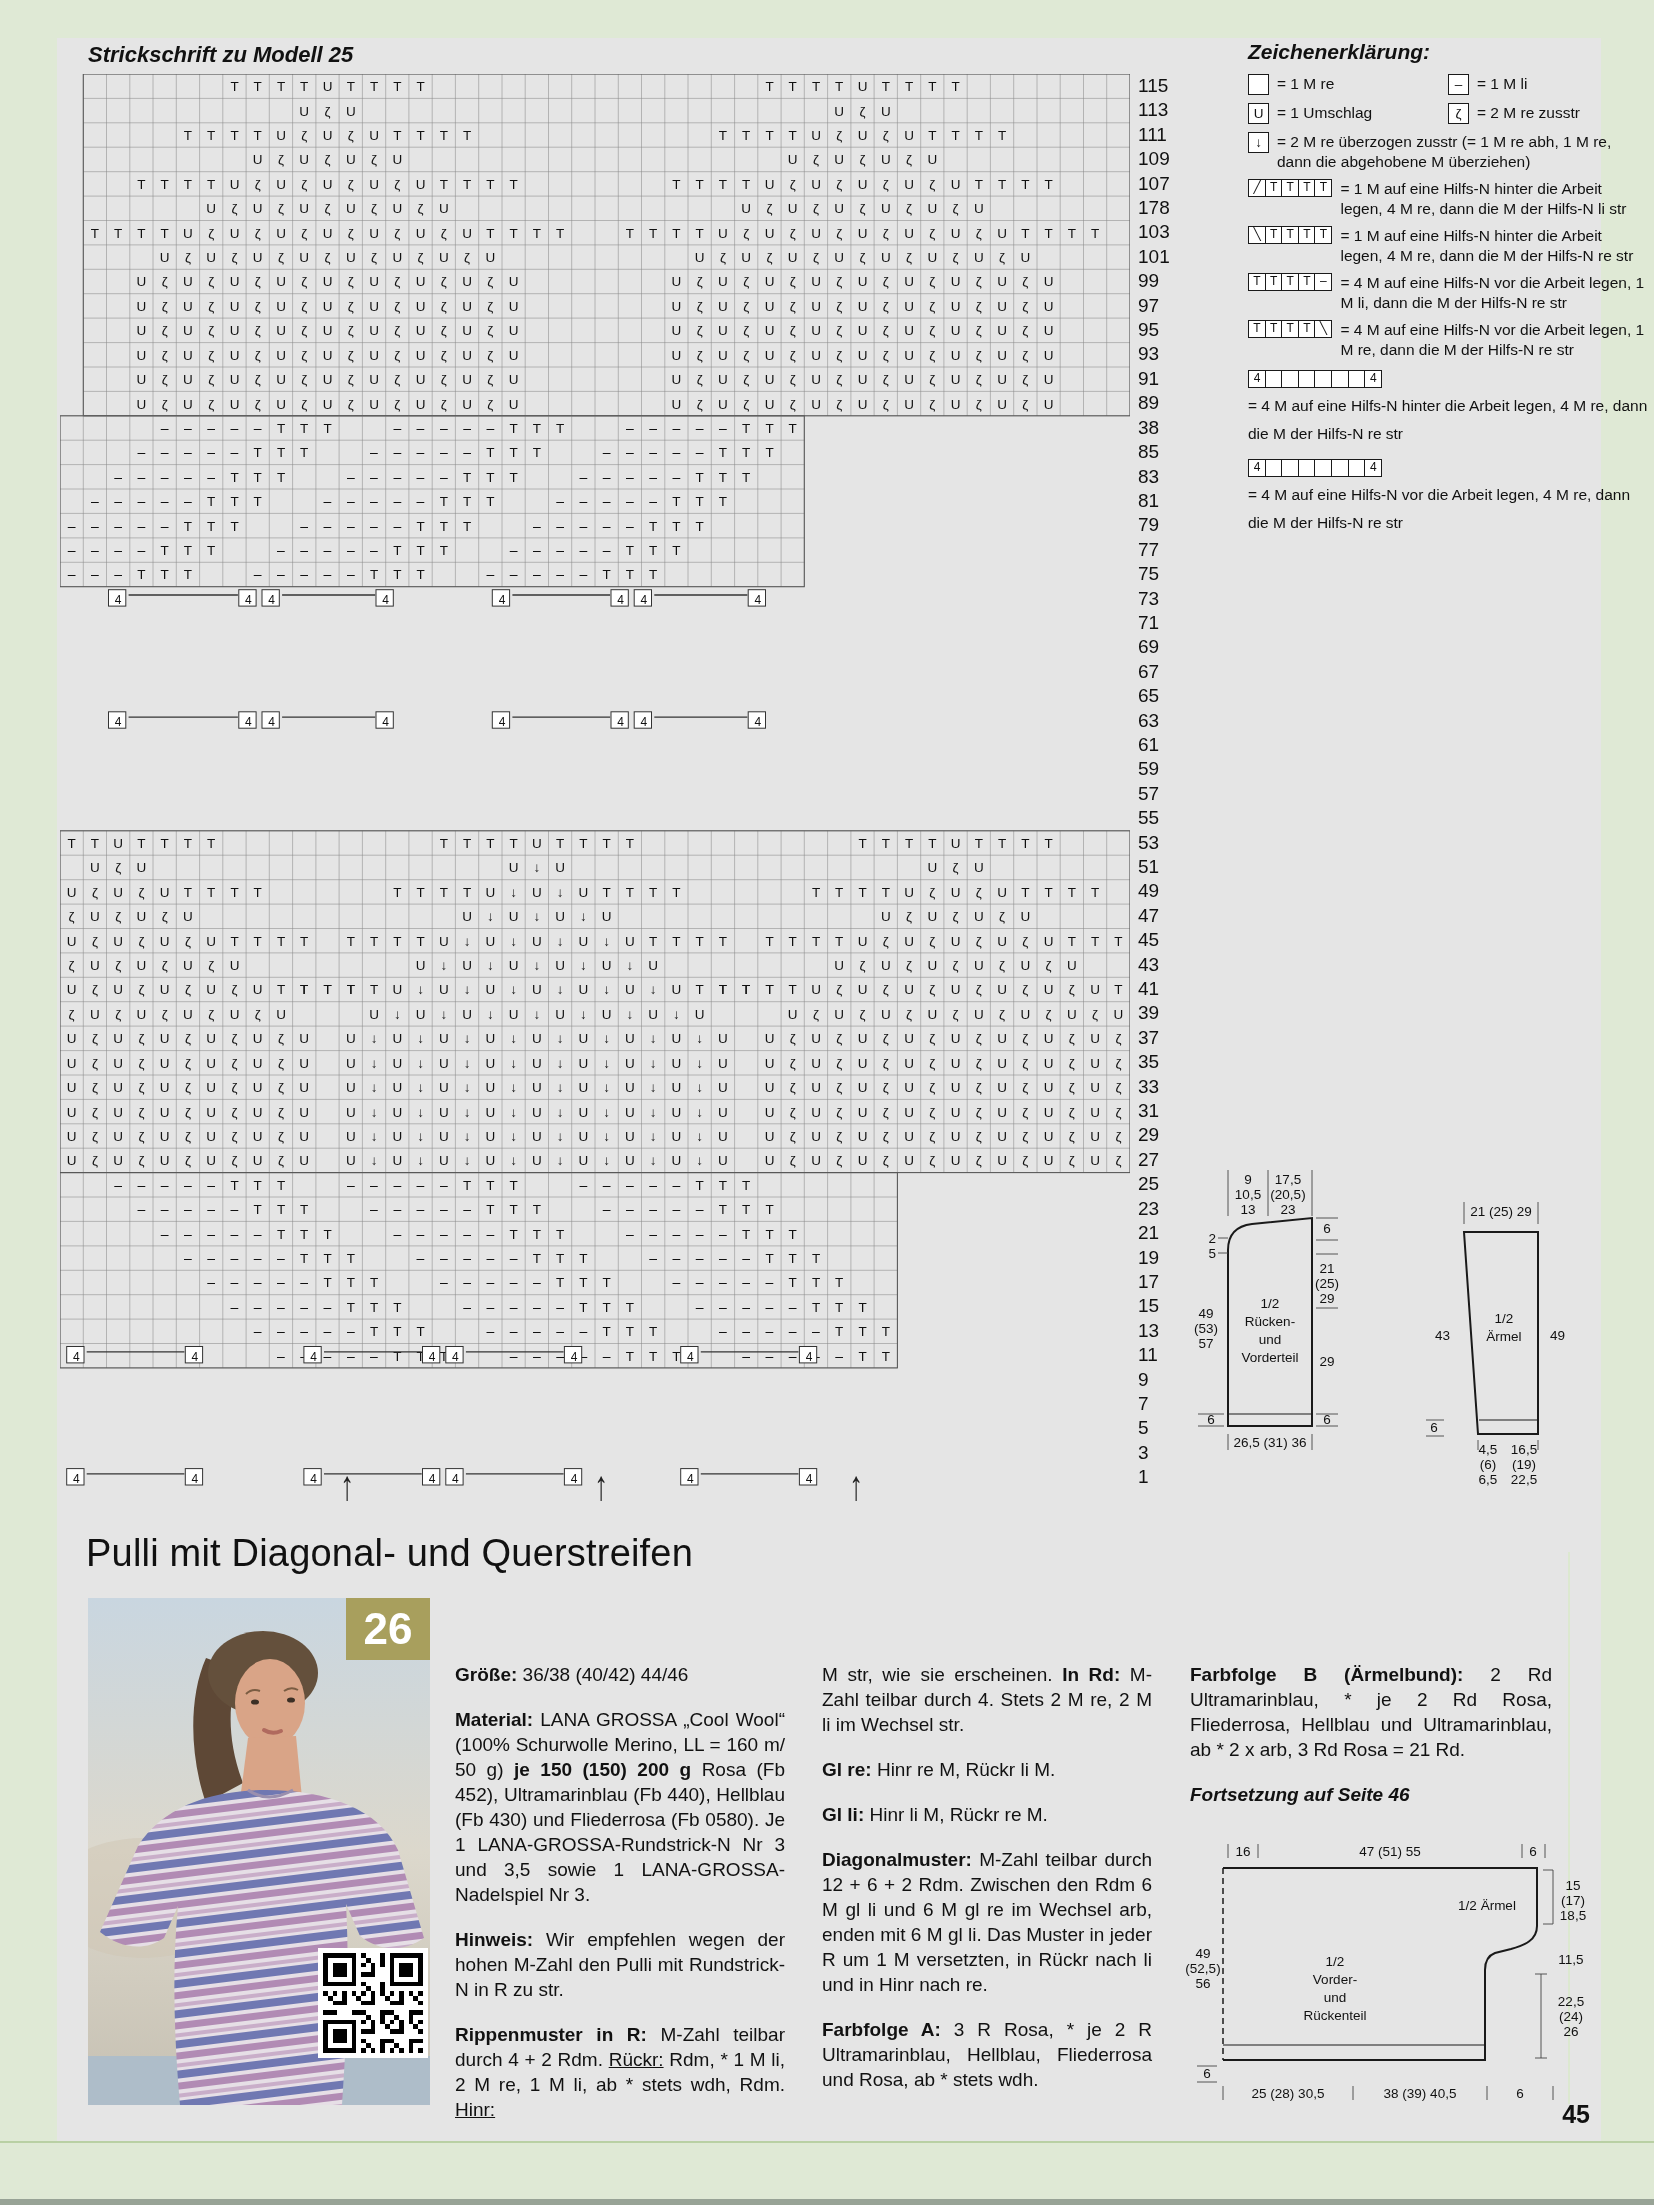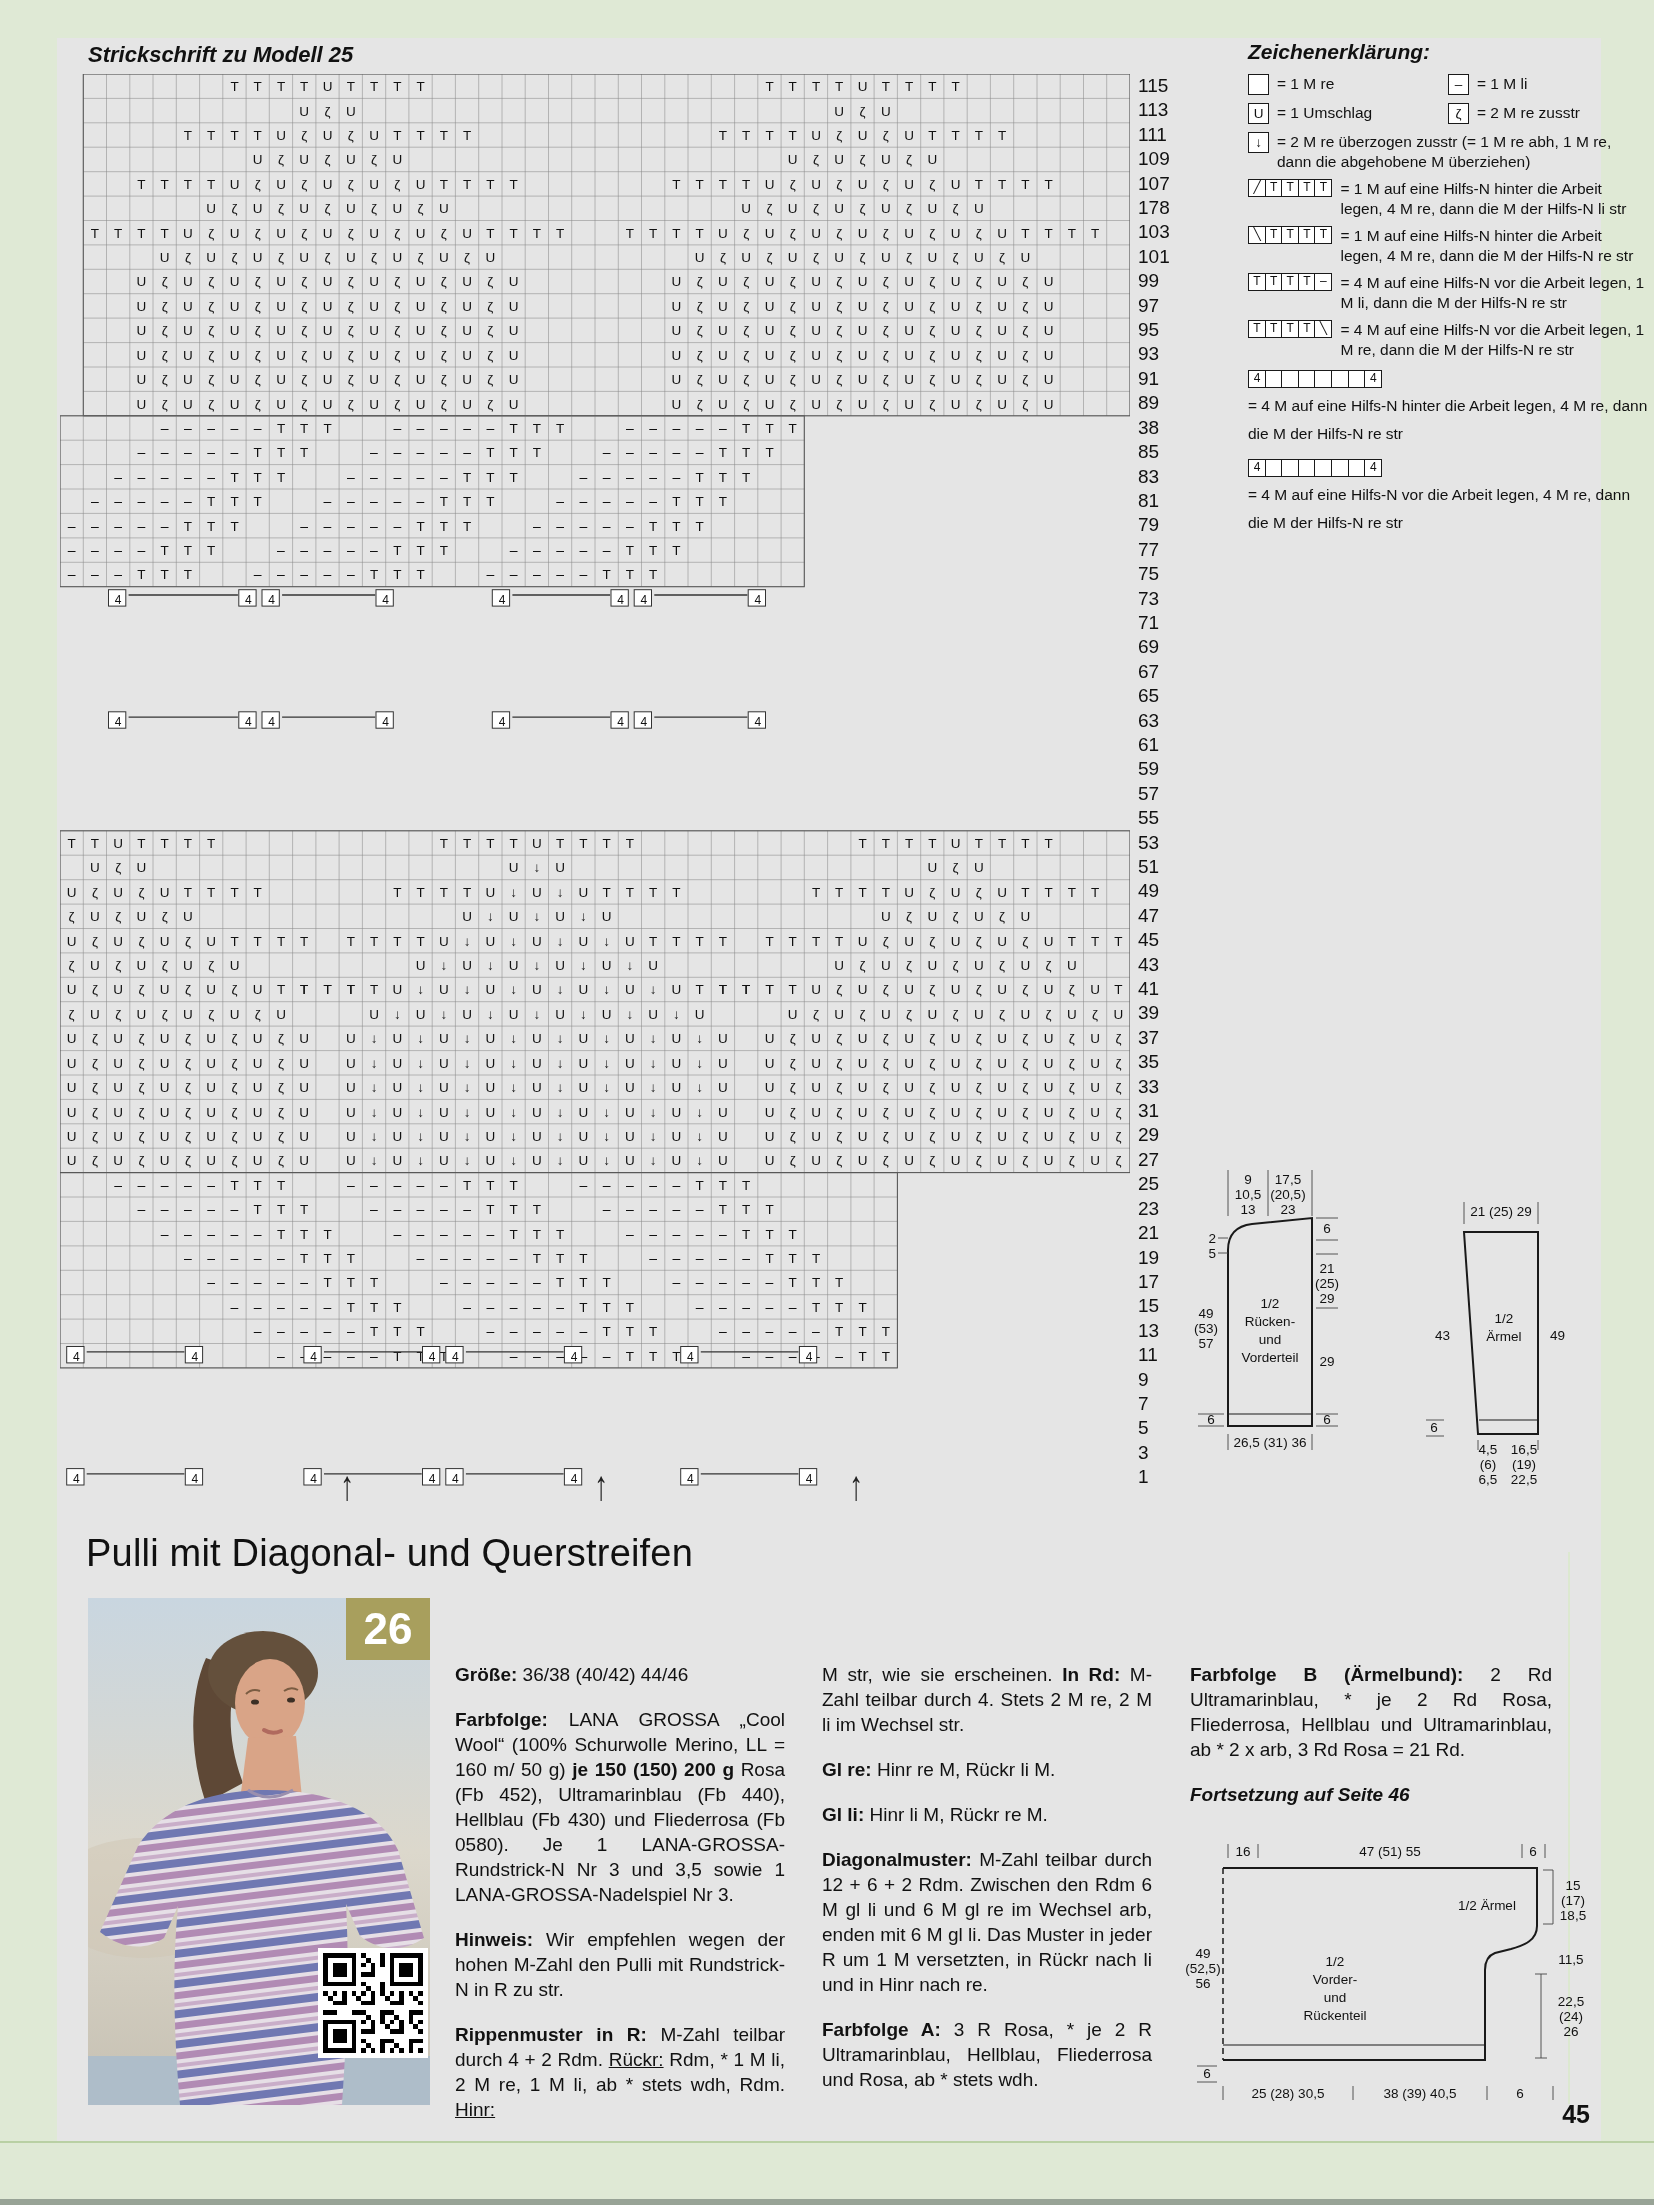--- a/index.html
+++ b/index.html
@@ -1984,21 +1984,21 @@
         <rect x="15" y="1" width="5" height="5" fill="#fff"></rect>
         <rect x="16" y="2" width="3" height="3" fill="#000"></rect>
         <rect x="0" y="14" width="7" height="7" fill="#000"></rect>
         <rect x="1" y="15" width="5" height="5" fill="#fff"></rect>
         <rect x="2" y="16" width="3" height="3" fill="#000"></rect>
       </svg>
   </div>
 
   <div class="col" id="col0">
       <p><span style="font-weight: bold;">Größe: </span><span>36/38 (40/42) 44/46</span></p>
-      <p><span style="font-weight: bold;">Farbfolge: </span><span>LANA GROSSA „Cool Wool“ (100% Schurwolle Merino, LL = 160 m/ 50 g) </span><span style="font-weight: bold;">je 150 (150) 200 g </span><span>Rosa (Fb 452), Ultramarinblau (Fb 440), Hellblau (Fb 430) und Fliederrosa (Fb 0580). Je 1 LANA-GROSSA-Rundstrick-N Nr 3 und 3,5 sowie 1 LANA-GROSSA-Nadelspiel Nr 3.</span></p>
+      <p><span style="font-weight: bold;">Material: </span><span>LANA GROSSA „Cool Wool“ (100% Schurwolle Merino, LL = 160 m/ 50 g) </span><span style="font-weight: bold;">je 150 (150) 200 g </span><span>Rosa (Fb 452), Ultramarinblau (Fb 440), Hellblau (Fb 430) und Fliederrosa (Fb 0580). Je 1 LANA-GROSSA-Rundstrick-N Nr 3 und 3,5 sowie 1 LANA-GROSSA-Nadelspiel Nr 3.</span></p>
       <p><span style="font-weight: bold;">Hinweis: </span><span>Wir empfehlen wegen der hohen M-Zahl den Pulli mit Rundstrick-N in R zu str.</span></p>
       <p><span style="font-weight: bold;">Rippenmuster in R: </span><span>M-Zahl teilbar durch 4 + 2 Rdm. </span><span style="text-decoration: underline;">Rückr:</span><span> Rdm, * 1 M li, 2 M re, 1 M li, ab * stets wdh, Rdm. </span><span style="text-decoration: underline;">Hinr:</span></p>
     </div>
   <div class="col" id="col1">
       <p><span>M str, wie sie erscheinen. </span><span style="font-weight: bold;">In Rd: </span><span>M-Zahl teilbar durch 4. Stets 2 M re, 2 M li im Wechsel str.</span></p>
       <p><span style="font-weight: bold;">Gl re: </span><span>Hinr re M, Rückr li M.</span></p>
       <p><span style="font-weight: bold;">Gl li: </span><span>Hinr li M, Rückr re M.</span></p>
       <p><span style="font-weight: bold;">Diagonalmuster: </span><span>M-Zahl teilbar durch 12 + 6 + 2 Rdm. Zwischen den Rdm 6 M gl li und 6 M gl re im Wechsel arb, enden mit 6 M gl li. Das Muster in jeder R um 1 M versetzten, in Rückr nach li und in Hinr nach re.</span></p>
       <p><span style="font-weight: bold;">Farbfolge A: </span><span>3 R Rosa, * je 2 R Ultramarinblau, Hellblau, Fliederrosa und Rosa, ab * stets wdh.</span></p>
     </div>

